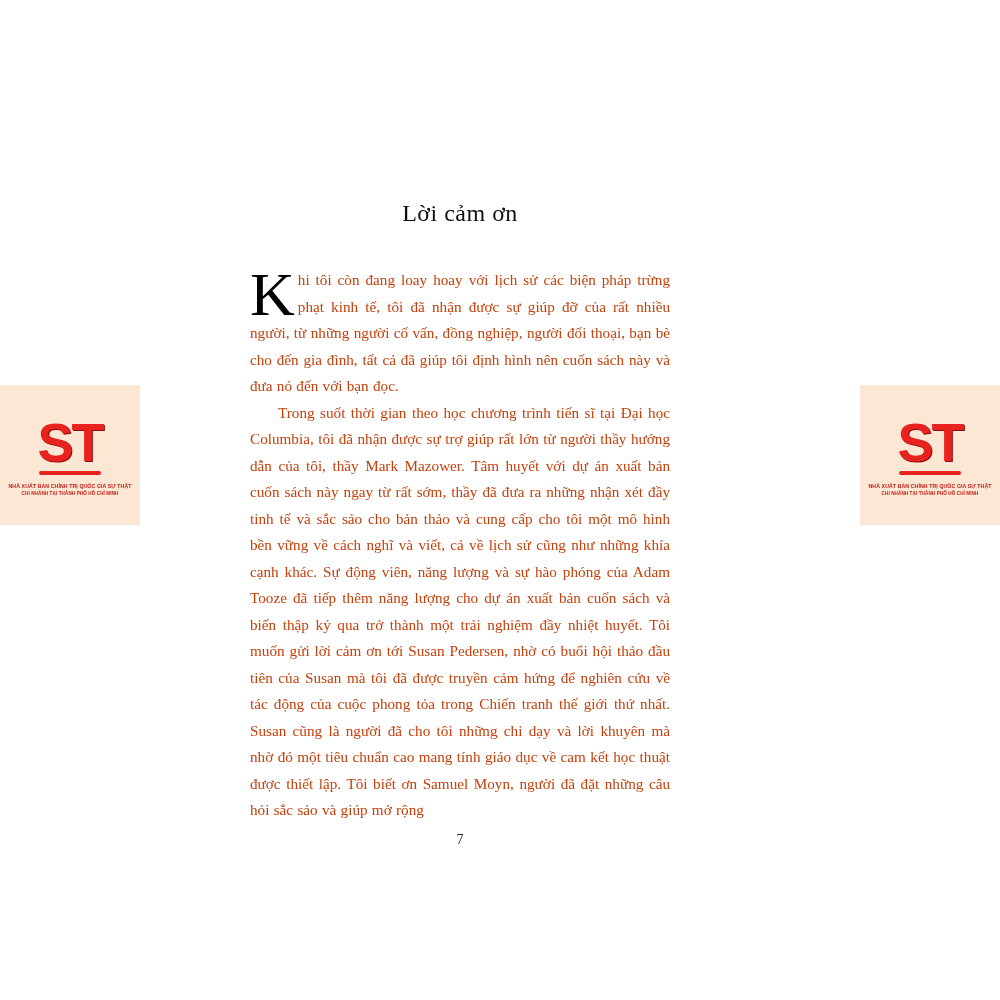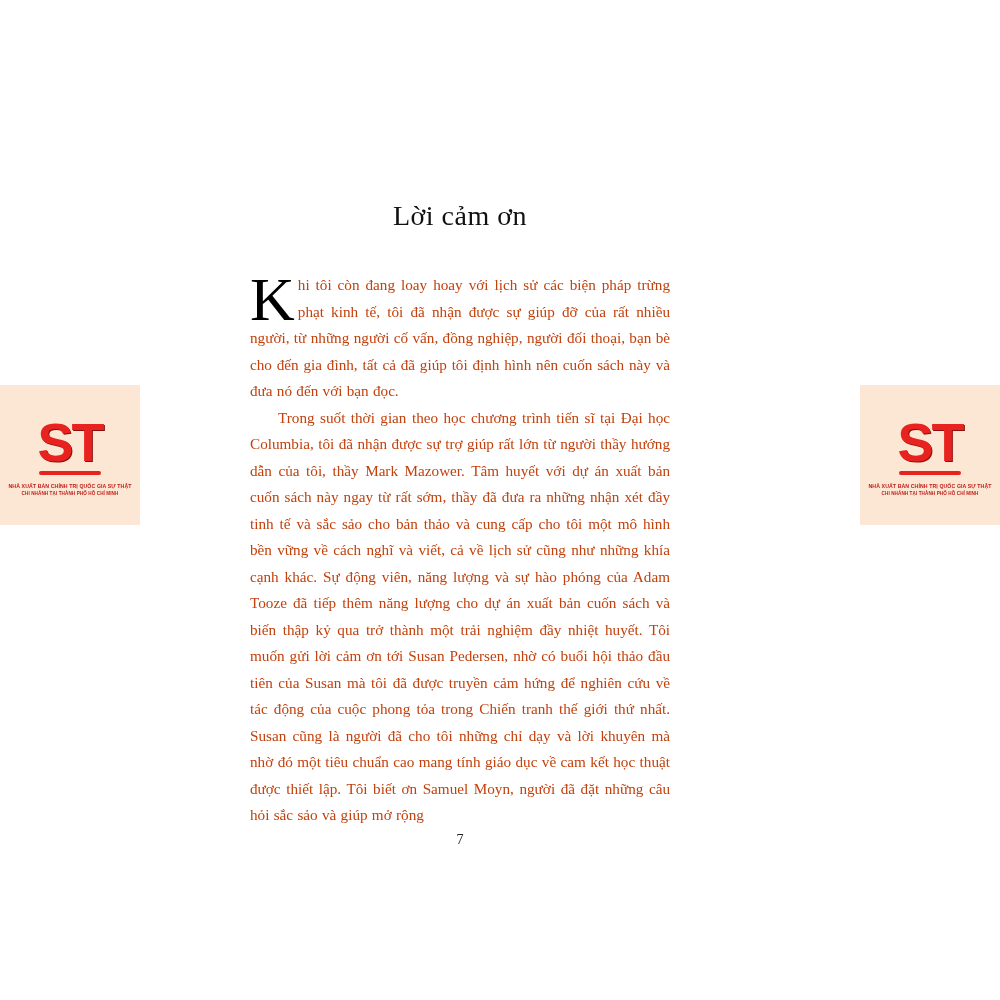--- a/index.html
+++ b/index.html
@@ -78,21 +78,21 @@
   .page {
     position: absolute;
     left: 250px;
     top: 150px;
     width: 420px;
     height: 680px;
   }
 
   .page-title {
     text-align: center;
-    font-size: 28px;
+    font-size: 24px;
     font-family: "Liberation Serif", serif;
     color: #111111;
     letter-spacing: 0.5px;
     margin: 50px 0 0 0;
     font-weight: normal;
   }
 
   .body-text {
     margin-top: 40px;
     font-size: 15.2px;

